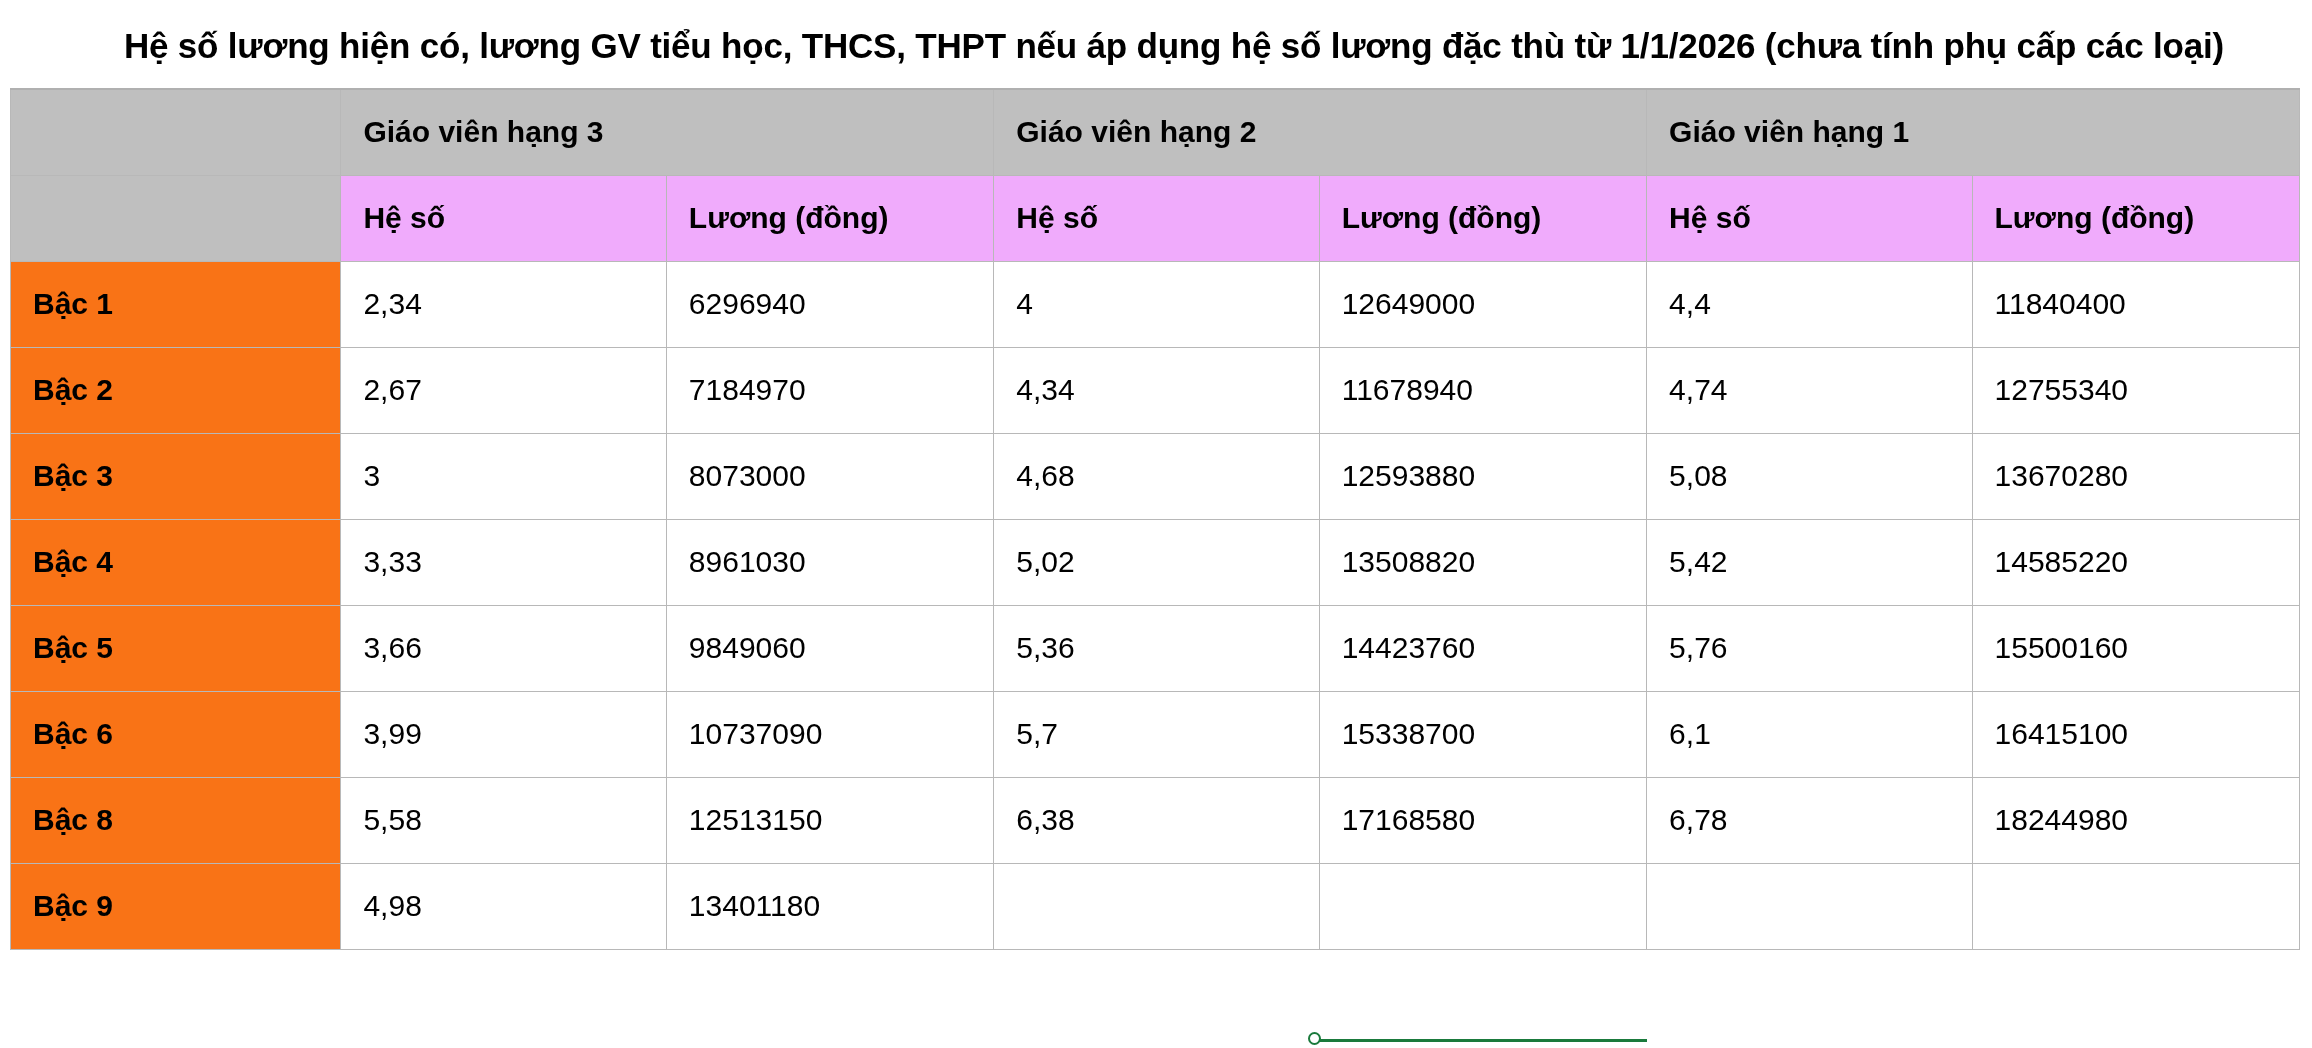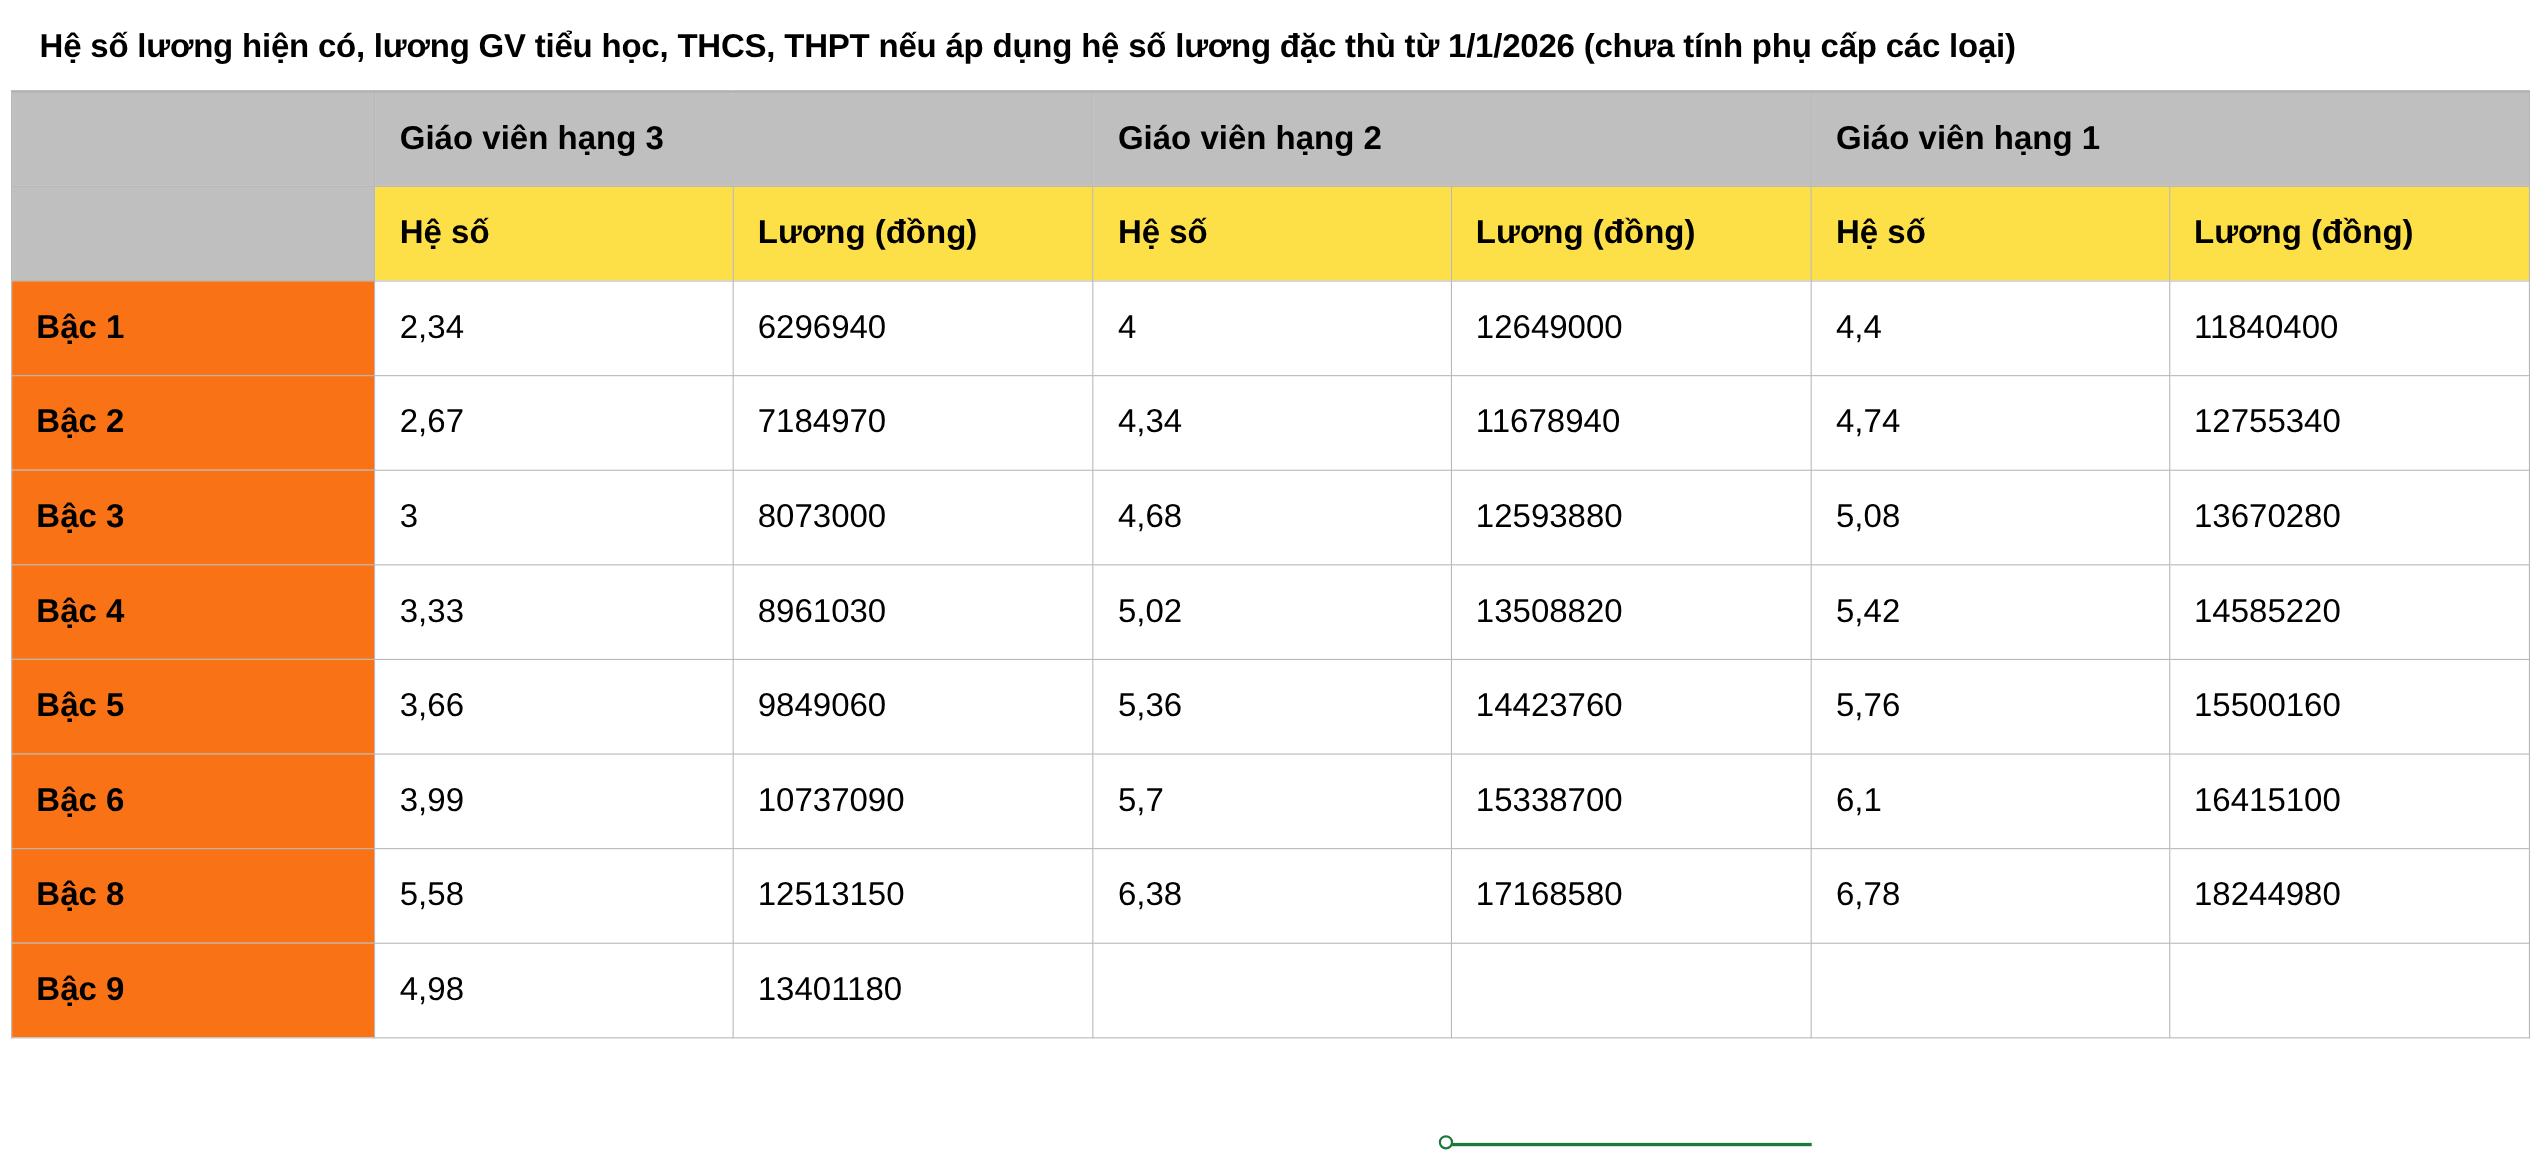--- a/index.html
+++ b/index.html
@@ -13,26 +13,27 @@
     height: 1048px;
     overflow: hidden;
   }
   .page {
     position: relative;
     width: 2312px;
     height: 1048px;
     box-sizing: border-box;
   }
   .title {
-    font-size: 30px;
+    font-size: 35px;
     font-weight: bold;
     color: #000000;
     padding: 26px 0 22px 36px;
     white-space: nowrap;
     letter-spacing: -0.2px;
+    text-align: center;
   }
   table.salary {
     border-collapse: collapse;
     table-layout: fixed;
     width: 2290px;
     margin-left: 10px;
     border-top: 2px solid #b0b0b0;
   }
   table.salary col.c-bac    { width: 330px; }
   table.salary col.c-hs     { width: 325px; }
@@ -51,21 +52,21 @@
     background: #bfbfbf;
     font-weight: bold;
     text-align: left;
     height: 76px;
     border-bottom: 1px solid #bfbfbf;
   }
   .hdr-group td.corner {
     background: #bfbfbf;
   }
   .hdr-sub td {
-    background: #fde047;
+    background: #f0abfc;
     font-weight: bold;
     text-align: left;
     height: 76px;
   }
   .hdr-sub td.corner {
     background: #bfbfbf;
   }
   tbody td.rowhead {
     background: #f97316;
     font-weight: bold;

